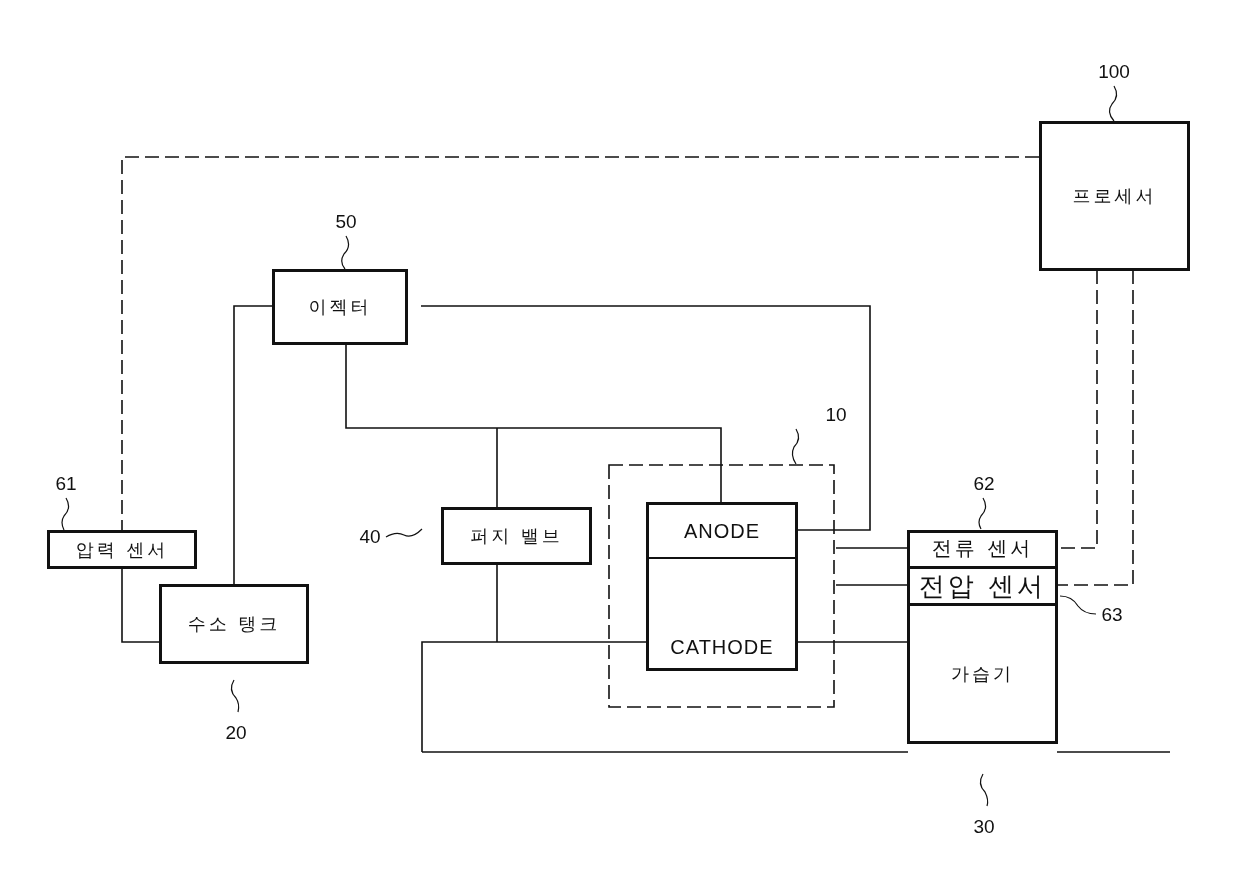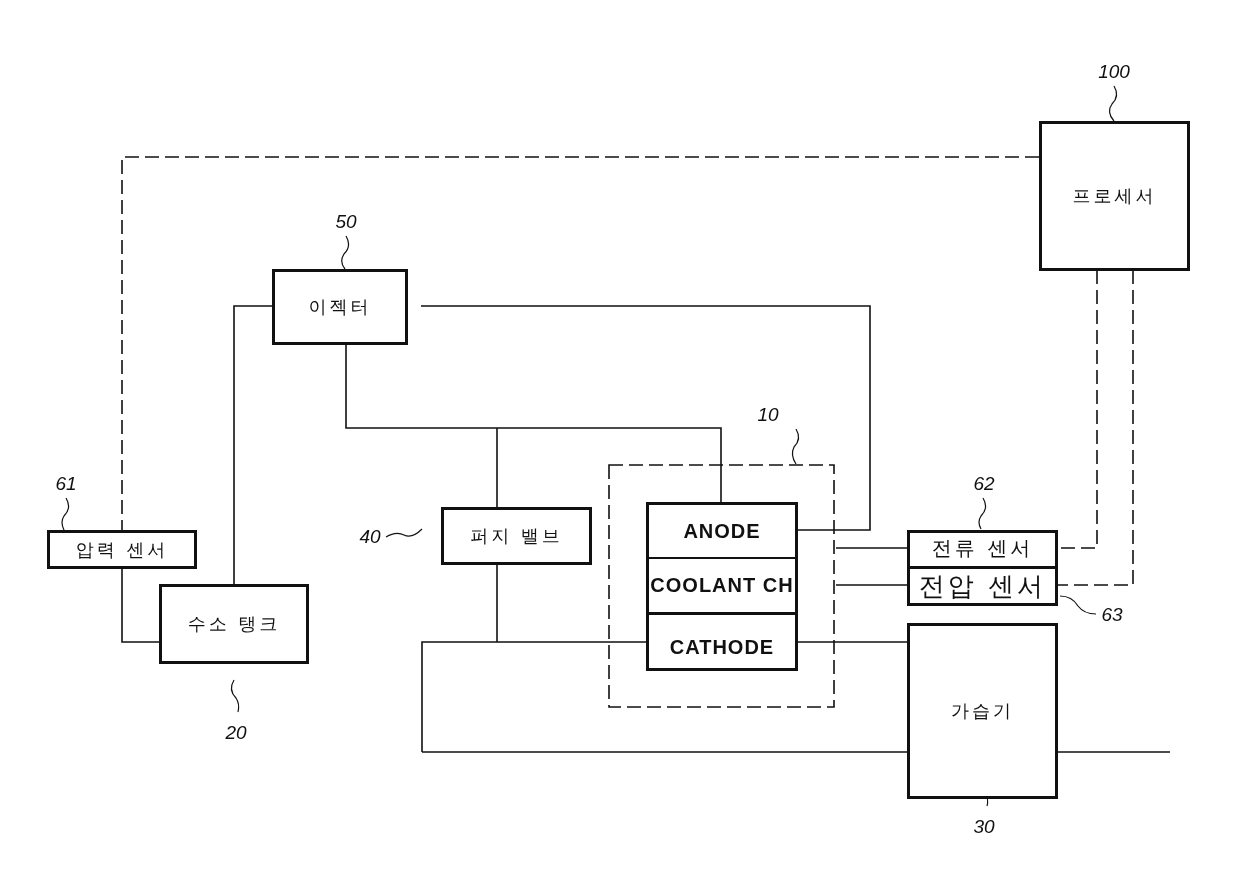--- a/index.html
+++ b/index.html
@@ -5,23 +5,23 @@
     html, body { margin: 0; padding: 0; background: #ffffff; }
     body { width: 1242px; height: 874px; position: relative; overflow: hidden;
            font-family: "DejaVu Sans", sans-serif; color: #111; }
     svg { position: absolute; left: 0; top: 0; }
     .box { position: absolute; box-sizing: border-box; border: 3px solid #111;
            background: #fff; display: flex; align-items: center; justify-content: center;
            font-size: 18px; letter-spacing: 3px; }
     .box.thin { border-width: 2px; align-items: center; }
     .cell { position: absolute; box-sizing: border-box; display: flex; align-items: center;
             justify-content: center; font-family: "Liberation Sans Narrow", "Liberation Sans", sans-serif;
-            font-size: 20px; letter-spacing: 1px; font-weight: bold; }
+            font-size: 20px; letter-spacing: 1px; }
     .ref { position: absolute; font-family: "Liberation Sans", sans-serif; font-size: 19px;
-           color: #111; transform: translateX(-50%); font-style: italic; }
+           color: #111; transform: translateX(-50%); }
   </style>
 </head>
 <body>
 
 <svg width="1242" height="874" viewBox="0 0 1242 874">
   <g stroke="#111" fill="none" stroke-width="1.6">
 
     <path d="M122 568 V642 H160"></path>
     <path d="M234 604 V306 H272"></path>
     <path d="M421 306 H870 V530 H797"></path>
@@ -78,36 +78,33 @@
 
 <div class="box" style="left:421px; top:507px; width:151px; height:58px;margin-left:20px;">
   <span>퍼지 밸브</span>
 </div>
 <span class="ref" style="left:370px; top:526px;">40</span>
 
 <div style="position:absolute; left:646px; top:502px; width:152px; height:169px; box-sizing:border-box; border:3px solid #111; background:#fff;">
   <div class="cell" style="left:0; top:0; width:146px; height:54px; border-bottom:2px solid #111;">
     <span>ANODE</span>
   </div>
-  <div class="cell" style="left:0; top:54px; width:146px; height:56px; border-bottom:3px solid #111;">
-    <span>COOLANT CH</span>
-  </div>
   <div class="cell" style="left:0; top:110px; width:146px; height:65px;">
     <span>CATHODE</span>
   </div>
 </div>
-<span class="ref" style="left:768px; top:404px;">10</span>
+<span class="ref" style="left:836px; top:404px;">10</span>
 
 <div style="position:absolute; left:907px; top:530px; width:151px; height:76px; box-sizing:border-box; border:3px solid #111; background:#fff;">
   <div class="box thin" style="left:-3px; top:-3px; width:151px; height:39px; border:none; border-bottom:3px solid #111; background:transparent; font-size:20px;">
     <span>전류 센서</span>
   </div>
   <div class="box thin" style="left:-3px; top:35px; width:151px; height:37px; border:none; background:transparent; font-size:26px;">
     <span>전압 센서</span>
   </div>
 </div>
 <span class="ref" style="left:984px; top:473px;">62</span>
 <span class="ref" style="left:1112px; top:604px;">63</span>
 
-<div class="box" style="left:907px; top:623px; width:151px; height:176px;">
+<div class="box" style="left:907px; top:603px; width:151px; height:141px;">
   <span>가습기</span>
 </div>
 <span class="ref" style="left:984px; top:816px;">30</span>
 
 </body></html>

